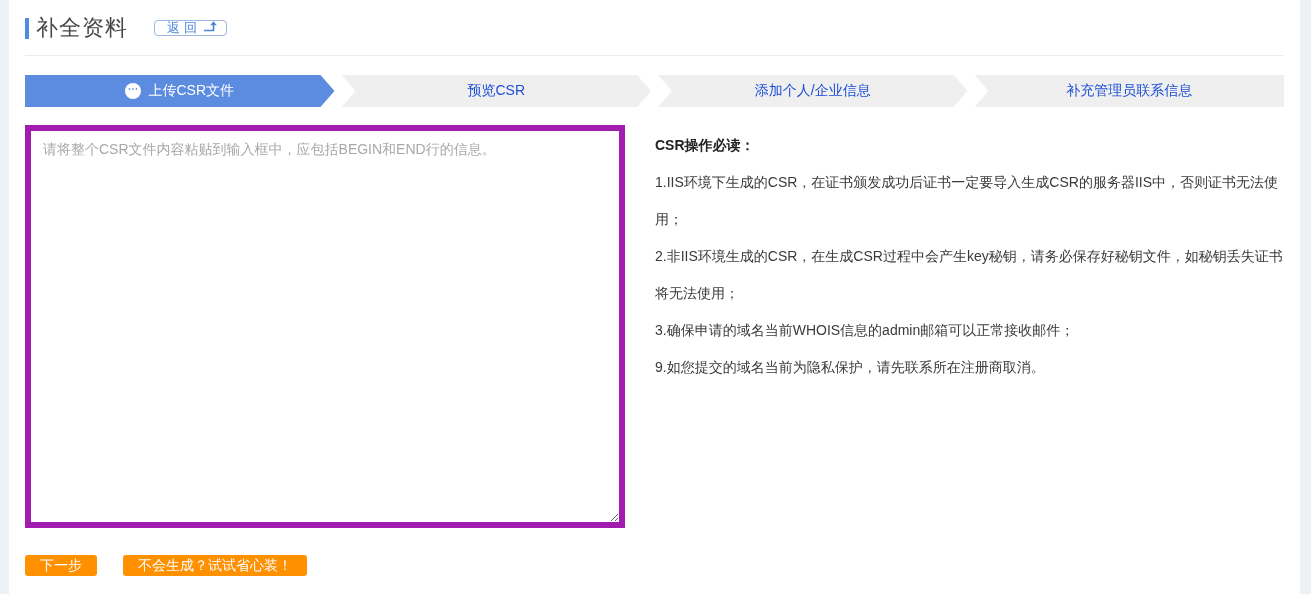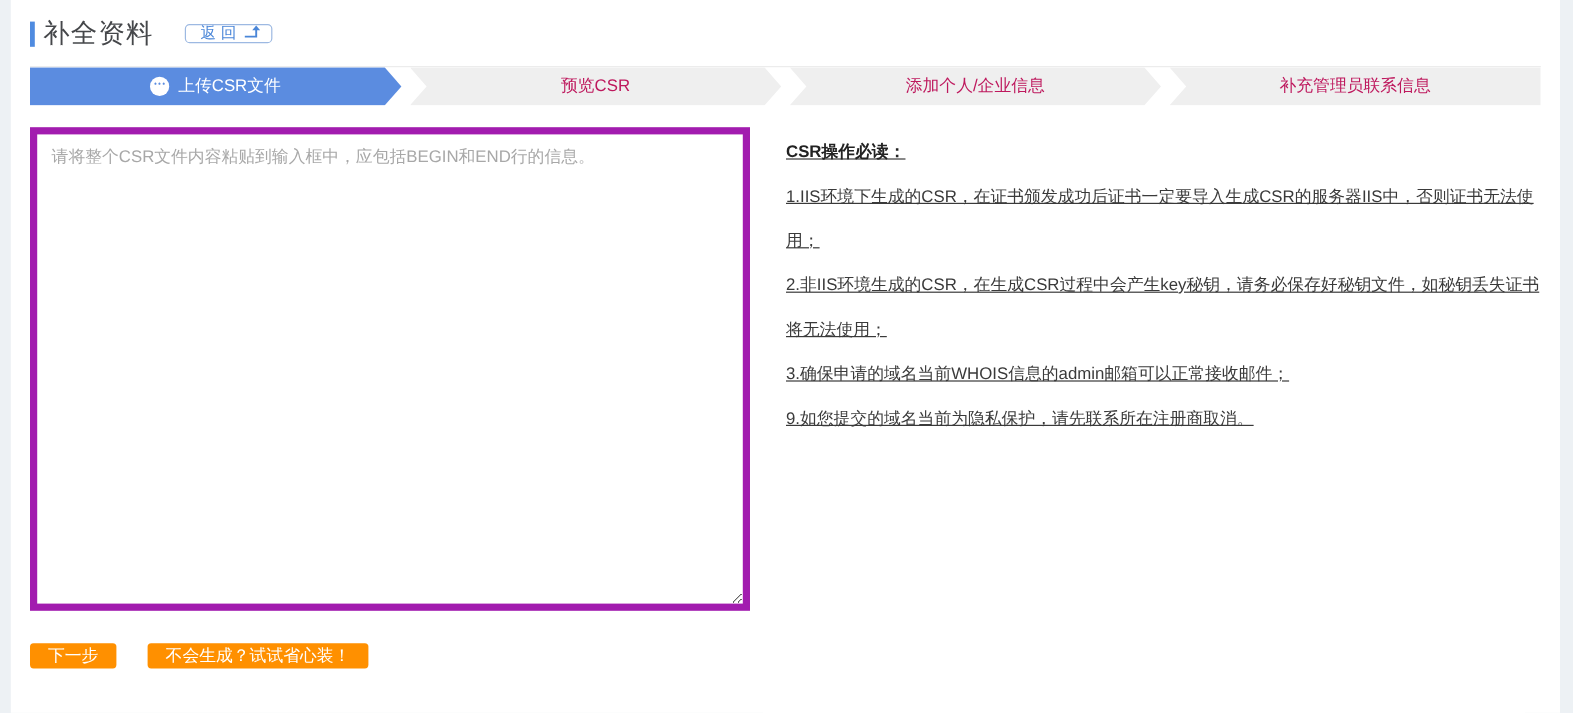--- a/index.html
+++ b/index.html
@@ -47,27 +47,28 @@
   .back-btn svg { margin-left: 2px; }
   .header-divider {
     border: none;
     border-top: 1px solid #ececec;
     margin-top: 12px;
   }
   
   .steps {
     display: flex;
     gap: 7px;
+    margin-top: 19px;
     height: 32px;
   }
   .step {
     flex: 1;
     display: flex; align-items: center; justify-content: center;
     font-size: 14px;
-    color: #be185d;
+    color: #1d4ed8;
     background: #efefef;
     clip-path: polygon(0 0, calc(100% - 14px) 0, 100% 50%, calc(100% - 14px) 100%, 0 100%, 14px 50%);
   }
   .step.first {
     clip-path: polygon(0 0, calc(100% - 14px) 0, 100% 50%, calc(100% - 14px) 100%, 0 100%);
   }
   .step.last {
     clip-path: polygon(0 0, 100% 0, 100% 100%, 0 100%, 14px 50%);
   }
   .step.active {
@@ -103,21 +104,20 @@
     flex-shrink: 0;
   }
   .csr-textarea::placeholder { color: #a8a8a8; }
   .instructions {
     margin-left: 30px;
     padding-top: 2px;
     width: 635px;
     font-size: 14px;
     color: #3a3a3a;
     line-height: 37px;
-    text-decoration: underline;
   }
   .instructions-title { font-size: 14px; font-weight: bold; color: #222; }
   .instructions p { margin: 0; }
   
   .actions {
     margin-top: 27px;
     display: flex; align-items: center;
   }
   .orange-btn {
     height: 21px;

